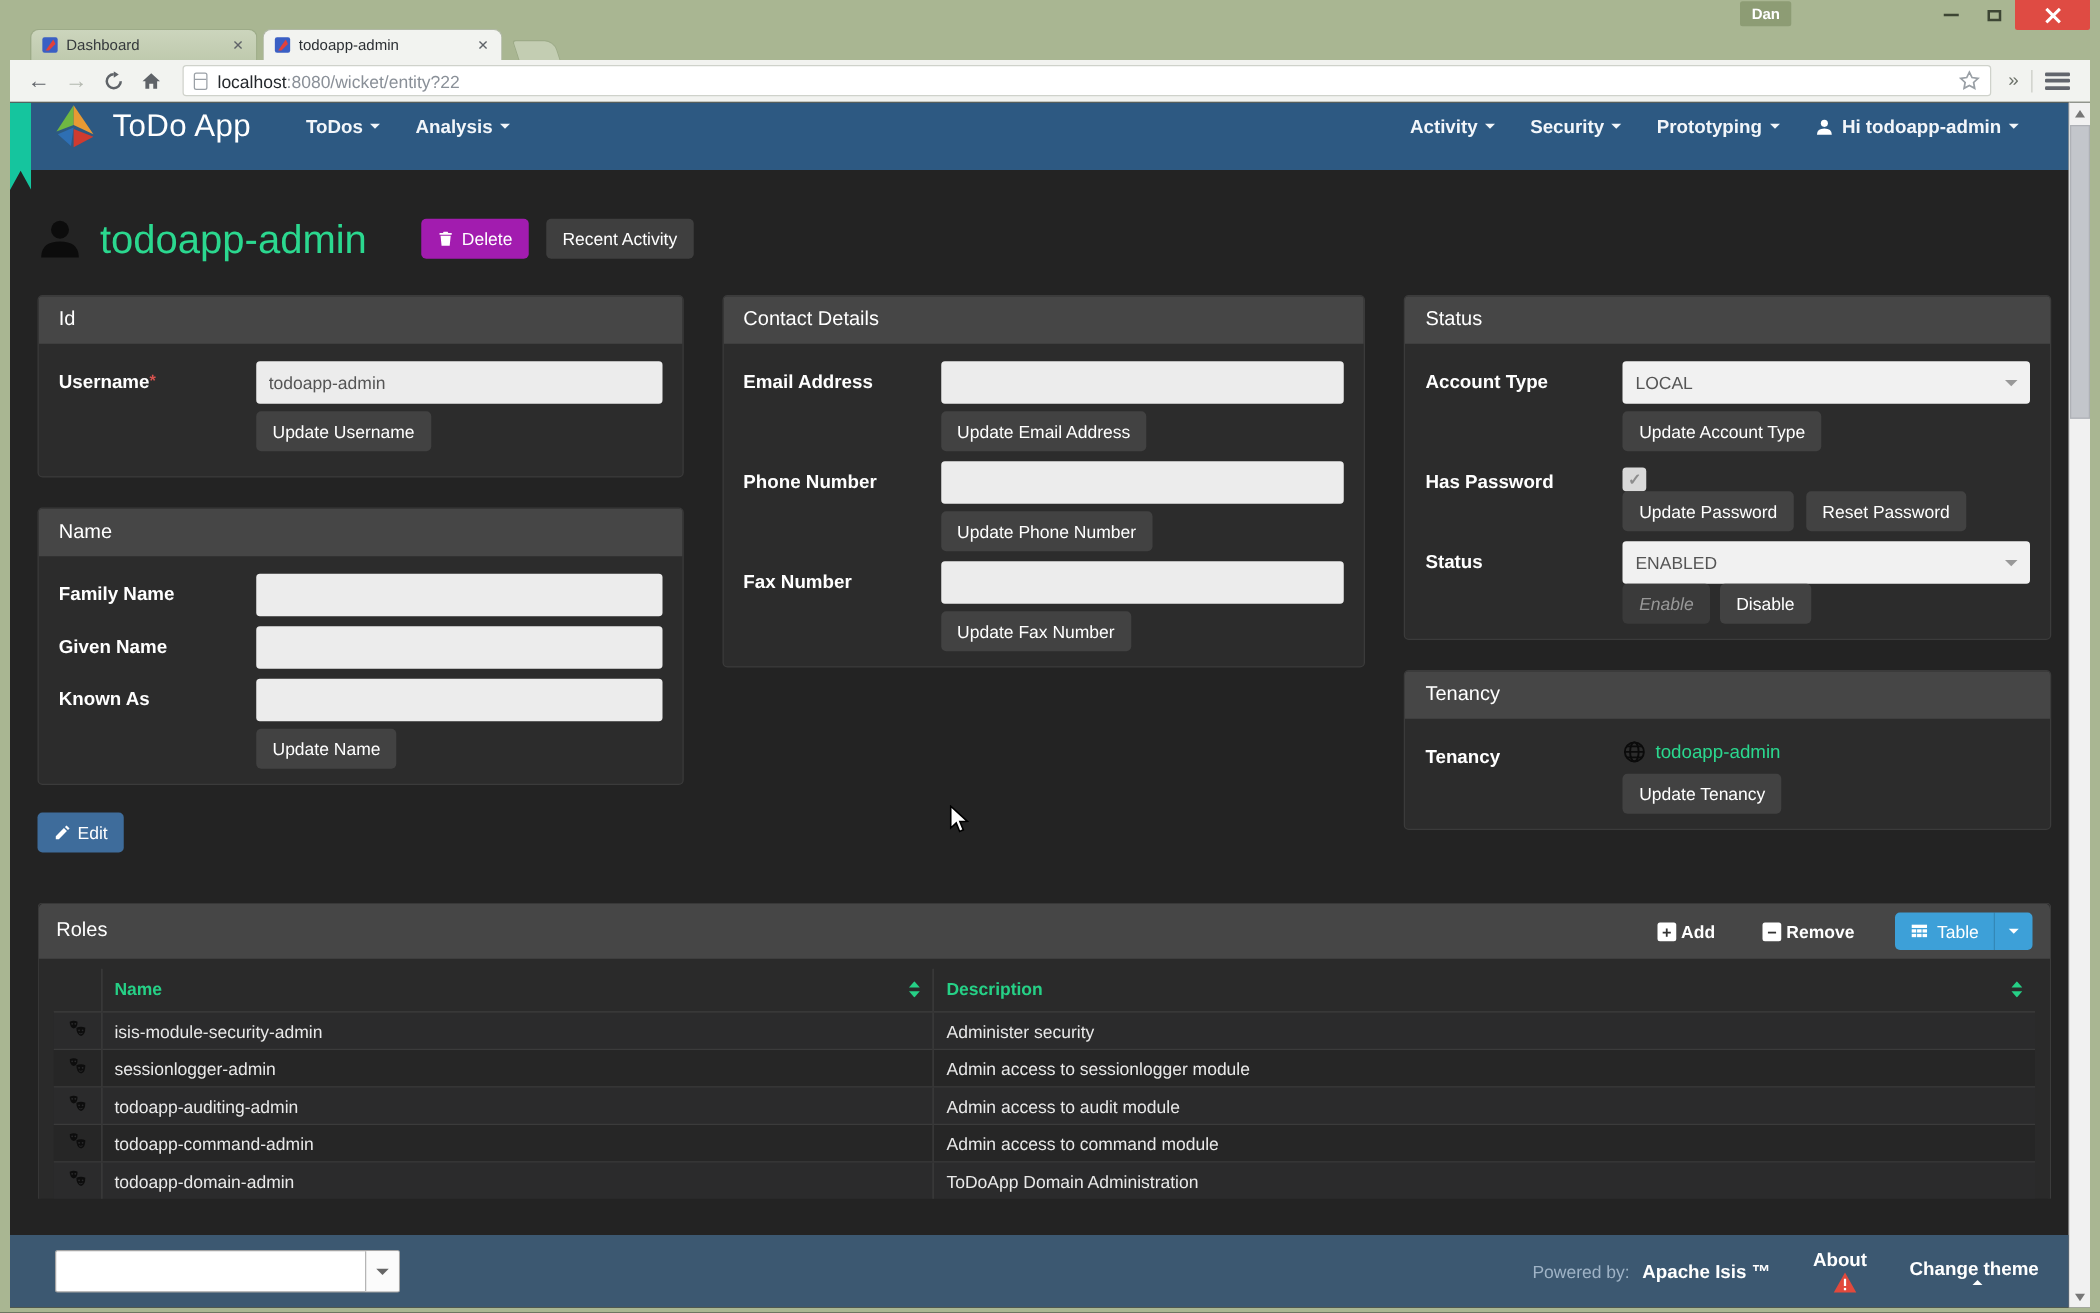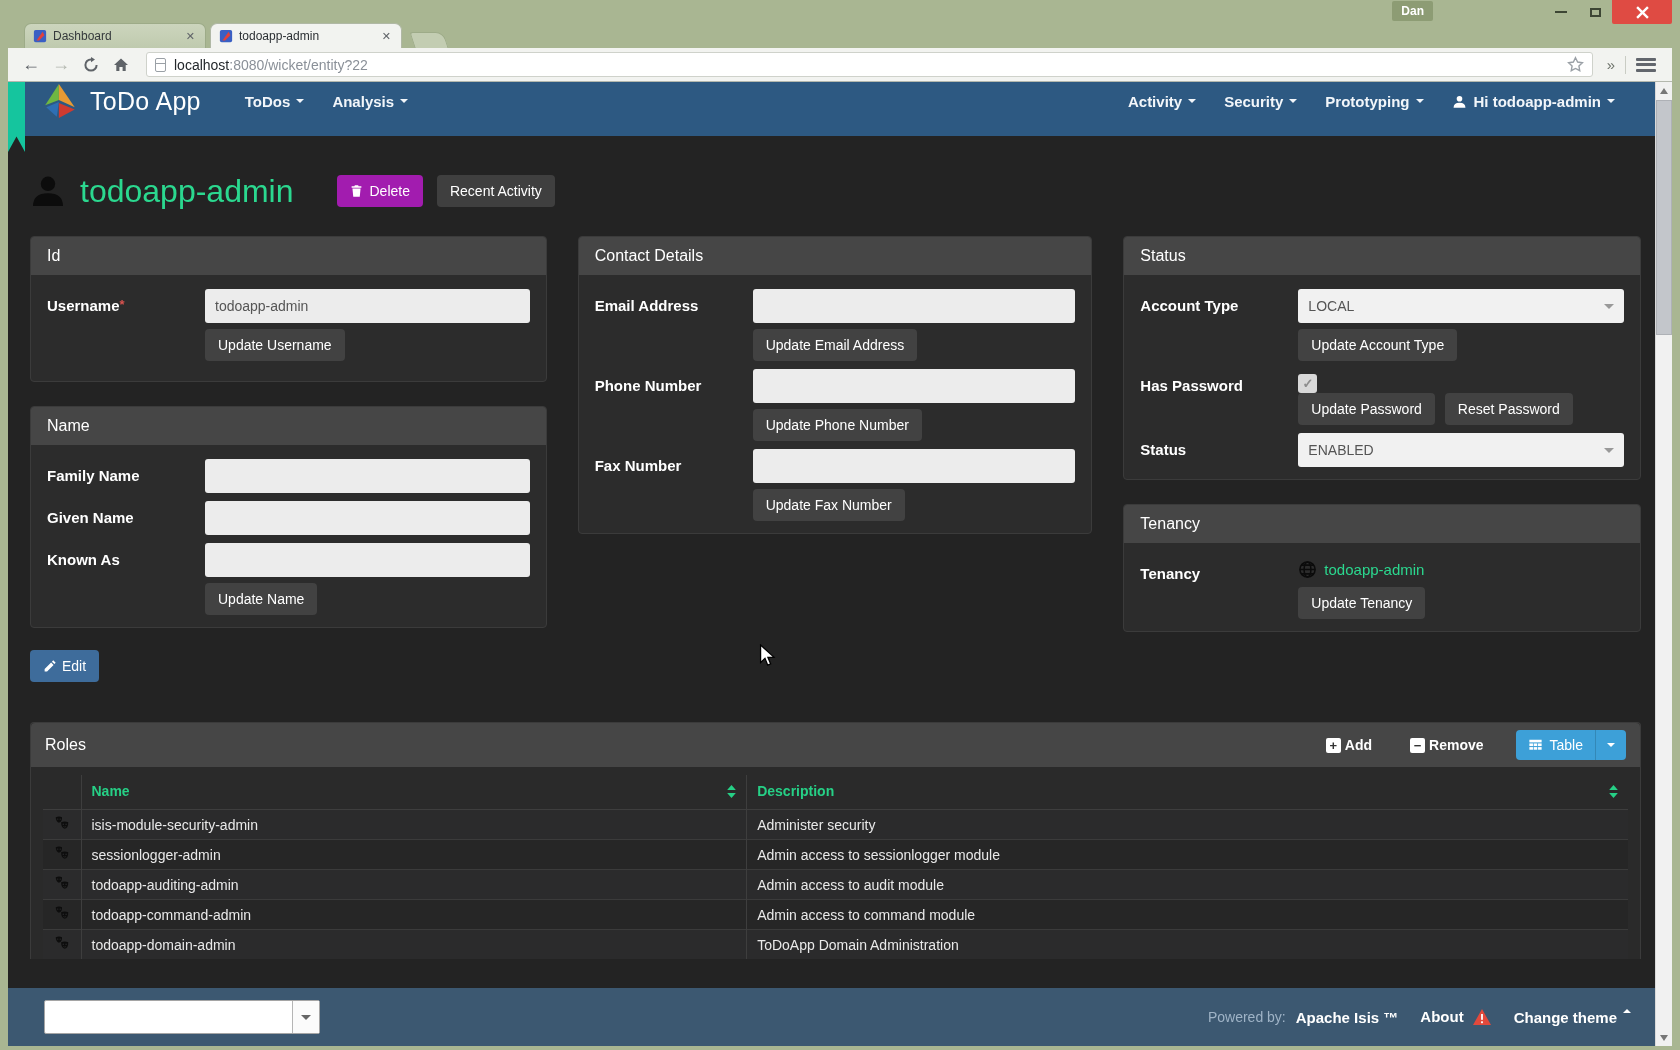--- a/index.html
+++ b/index.html
@@ -133,21 +133,21 @@
   .footer{position:absolute;left:0;right:0;bottom:0;height:58px;background:#3c5871;display:flex;
           align-items:center;padding:0 24px 0 36px;z-index:10;}
   .f-select{width:276px;height:34px;background:#fff;border:1px solid #a5a5a5;border-radius:2px;
             display:flex;align-items:stretch;}
   .f-select-val{flex:1;}
   .f-select-btn{width:27px;border-left:1px solid #b5b5b5;background:#fbfbfb;display:flex;align-items:center;justify-content:center;}
   .f-select-btn .sel-caret{border-top-color:#666;}
   .f-right{margin-left:auto;display:flex;align-items:center;}
   .powered{color:#9fb3c6;font-size:14px;margin-right:10px;}
   .f-strong{color:#fff;font-size:15px;font-weight:bold;}
-  .f-gap{margin-left:22px;display:flex;}
+  .f-gap{margin-left:34px;display:flex;align-items:center;flex-direction:column;}
   .warn{margin-left:8px;display:flex;}
 
   
   .cursor{position:absolute;left:748px;top:562px;z-index:50;pointer-events:none;}
 </style>
 </head>
 <body>
 
 <div class="desktop">
 
@@ -401,20 +401,28 @@
                         </button>
                     </div>
                   </div>
                 </div>
                 <div class="field" style="margin-bottom:0;">
                   <div class="f-label">Status</div>
                   <div class="f-body">
                     <div class="selectbox">
                       <span>ENABLED</span>
                         <span class="sel-caret"></span>
+                    </div>
+                    <div class="btnrow" style="gap:8px;">
+                      <button class="btn btn-dis">
+                          <span>Enable</span>
+                        </button>
+                      <button class="btn">
+                          <span>Disable</span>
+                        </button>
                     </div>
                   </div>
                 </div>
               </div>
             </div>
 
             <div class="panel">
               <div class="panel-h">Tenancy</div>
               <div class="panel-b">
                 <div class="field" style="margin-bottom:0;">

